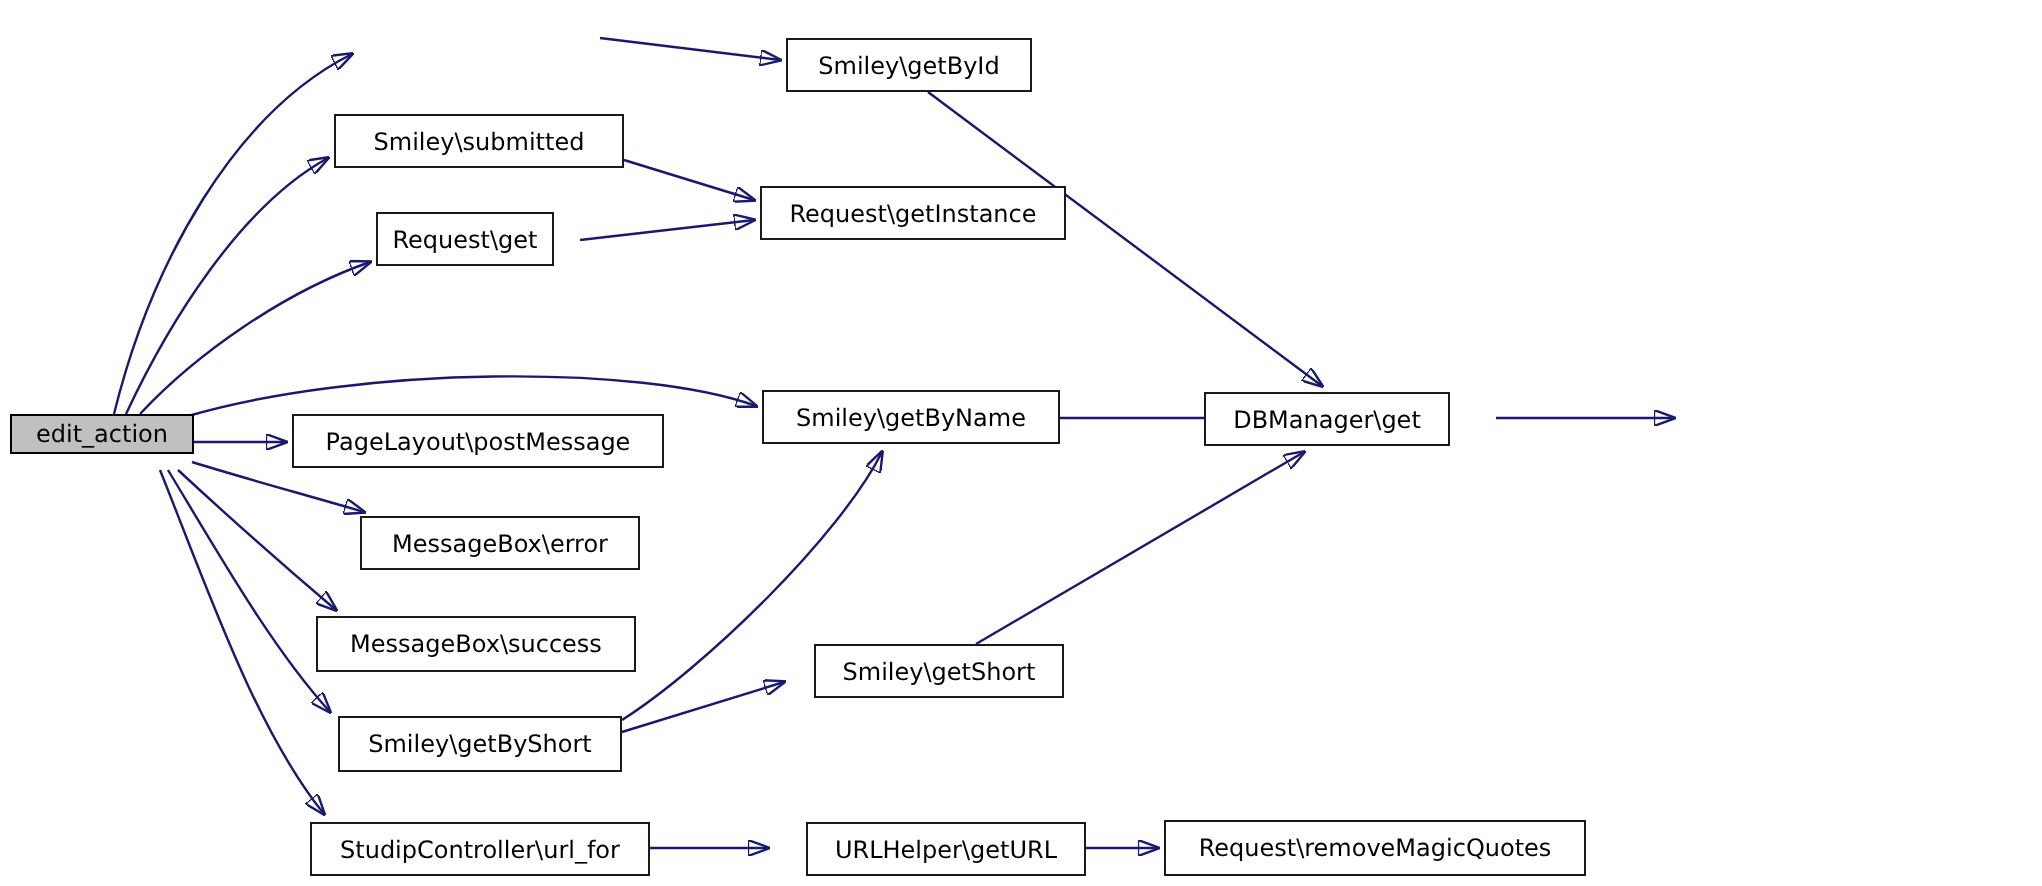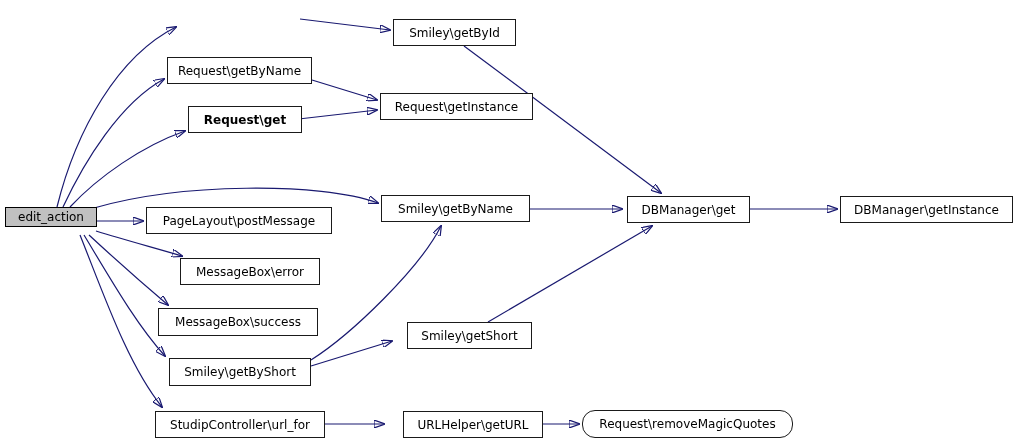--- a/index.html
+++ b/index.html
@@ -74,28 +74,27 @@
     <path d="M 311,366 L 392,341" marker-end="url(#arrow)"></path>
     <path d="M 311,360 C 352,334 420,268 441,226" marker-end="url(#arrow)"></path>
     <path d="M 488,322 L 652,226" marker-end="url(#arrow)"></path>
     <path d="M 748,209 L 837,209" marker-end="url(#arrow)"></path>
     <path d="M 325,424 L 384,424" marker-end="url(#arrow)"></path>
     <path d="M 527,424 L 579,424" marker-end="url(#arrow)"></path>
   </svg>
 
   <div class="node node--highlight" style="left:5px;   top:207px; width:92px;  height:20px;">edit_action</div>
   <div class="node" style="left:393px; top:19px;  width:123px; height:27px;">Smiley\getById</div>
-  <div class="node" style="left:167px; top:57px;  width:145px; height:27px;">Request\getByName</div>
-  <div class="node" style="left:188px; top:106px; width:114px; height:27px;font-weight:bold;">Request\get</div>
+  <div class="node" style="left:167px; top:57px;  width:145px; height:27px;">Smiley\submitted</div>
+  <div class="node" style="left:188px; top:106px; width:89px; height:27px;">Request\get</div>
   <div class="node" style="left:380px; top:93px;  width:153px; height:27px;">Request\getInstance</div>
   <div class="node" style="left:146px; top:207px; width:186px; height:27px;">PageLayout\postMessage</div>
   <div class="node" style="left:381px; top:195px; width:149px; height:27px;">Smiley\getByName</div>
   <div class="node" style="left:180px; top:258px; width:140px; height:27px;">MessageBox\error</div>
   <div class="node" style="left:158px; top:308px; width:160px; height:28px;">MessageBox\success</div>
   <div class="node" style="left:169px; top:358px; width:142px; height:28px;">Smiley\getByShort</div>
   <div class="node" style="left:407px; top:322px; width:125px; height:27px;">Smiley\getShort</div>
-  <div class="node" style="left:627px; top:196px; width:123px; height:27px;">DBManager\get</div>
-  <div class="node" style="left:840px; top:196px; width:173px; height:27px;">DBManager\getInstance</div>
+  <div class="node" style="left:602px; top:196px; width:123px; height:27px;">DBManager\get</div>
   <div class="node" style="left:155px; top:411px; width:170px; height:27px;">StudipController\url_for</div>
   <div class="node" style="left:387px; top:411px; width:140px; height:27px;margin-left:16px;">URLHelper\getURL</div>
-  <div class="node" style="left:582px; top:410px; width:211px; height:28px;border-radius:13px;">Request\removeMagicQuotes</div>
+  <div class="node" style="left:582px; top:410px; width:211px; height:28px;">Request\removeMagicQuotes</div>
 
 </div>
 
 </body></html>

